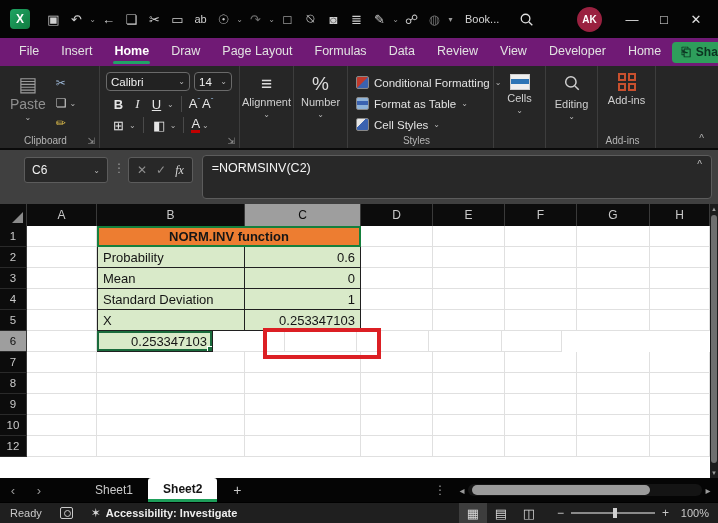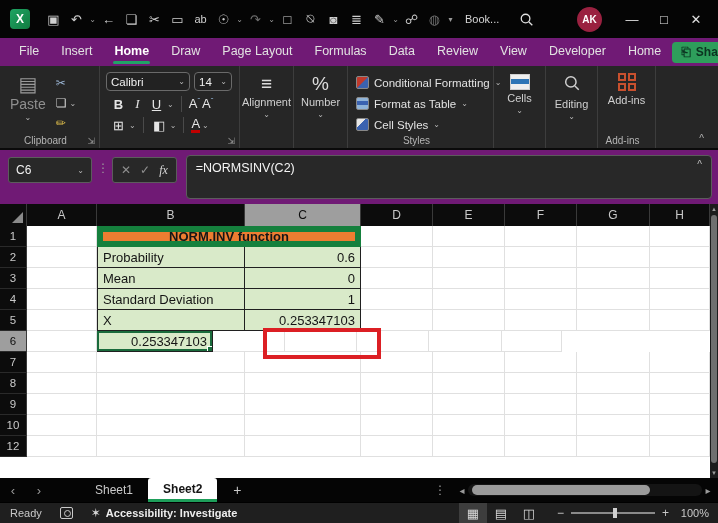--- a/index.html
+++ b/index.html
@@ -74,21 +74,21 @@
   .ico-cs { background:linear-gradient(135deg,#e8e8e8 40%,#3a62b0 40%); border:1px solid #888; }
 
   .g-cells, .g-editing { width:52px; display:flex; flex-direction:column; align-items:center; padding-top:8px; gap:2px; }
   .ico-cells { width:20px; height:16px; border:1px solid #cfcfcf; background:linear-gradient(#efefef 31%,#2e75b6 31% 66%,#efefef 66%); }
   .g-addins { width:58px; display:flex; flex-direction:column; align-items:center; padding-top:7px; gap:3px; }
   .ico-addins { display:grid; grid-template-columns:8px 8px; grid-template-rows:8px 8px; gap:2px; }
   .ico-addins i { border:2px solid #C8502E; display:block; }
   .ribbon-collapse { position:absolute; right:14px; bottom:4px; font-size:10px; color:#b5b5b5; }
 
   
-  .formula-row { height:54px; background:#701a75; display:flex; padding:5px 6px 5px 8px; }
+  .formula-row { height:54px; background:#404040; display:flex; padding:5px 6px 5px 24px; }
   .name-box { width:84px; height:26px; margin-top:2px; background:#282828; border:1px solid #5c5c5c; border-radius:3px;
               display:flex; align-items:center; justify-content:space-between; padding:0 7px; font-size:12px; color:#f0f0f0; }
   .fb-dots { color:#9a9a9a; font-size:12px; margin:6px 3px 0 5px; }
   .fx-group { height:26px; margin-top:2px; background:#282828; border:1px solid #5c5c5c; border-radius:3px; display:flex;
               align-items:center; gap:9px; padding:0 8px; font-size:12px; color:#8f8f8f; }
   .fx-group .fx { font-style:italic; font-family:"Liberation Serif", serif; color:#d8d8d8; }
   .formula-box { flex:1; margin-left:9px; background:#282828; border:1px solid #5c5c5c; border-radius:4px; position:relative;
                  font-size:12.5px; color:#f4f4f4; padding:5px 20px 0 9px; }
   .formula-collapse { position:absolute; top:3px; right:9px; font-size:10px; color:#c0c0c0; }
 
@@ -99,21 +99,21 @@
   .corner::after { content:""; position:absolute; right:3px; bottom:3px; border-left:11px solid transparent; border-bottom:11px solid #8a8a8a; }
   .col-h { border-right:1px solid #3a3a3a; color:#c9c9c9; font-size:12px; display:flex; align-items:center; justify-content:center; }
   .col-h.sel, .row-h.sel { background:#9e9e9e; color:#0d0d0d; }
   .w-a{width:70px} .w-b{width:148px} .w-c{width:116px} .w-bc{width:264px}
   .w-d{width:72px} .w-e{width:72px} .w-f{width:72px} .w-g{width:73px} .w-h{width:60px}
   .grow { display:flex; height:21px; }
   .row-h { width:27px; background:#0c0c0c; border-right:1px solid #3a3a3a; border-bottom:1px solid #2a2a2a; color:#c9c9c9;
            font-size:11.5px; display:flex; align-items:center; justify-content:center; }
   .cell { border-right:1px solid #e0e0e0; border-bottom:1px solid #e0e0e0; background:#fff; font-size:13px; color:#141414;
           display:flex; align-items:center; padding:0 5px; overflow:hidden; }
-  .tc-title { background:#ED7D31; border:6px solid #15803d; justify-content:center; font-weight:bold; color:#161616;text-align:right; }
+  .tc-title { background:#ED7D31; border:2px solid #15803d; justify-content:center; font-weight:bold; color:#161616;text-align:right; }
   .tc-label { background:#D9EAC9; border-left:1px solid #202020; border-right:1px solid #202020; border-bottom:1px solid #202020; }
   .tc-value { background:#D9EAC9; border-right:1px solid #202020; border-bottom:1px solid #202020; justify-content:flex-end; }
   .active-cell { box-shadow:inset 0 0 0 2px #1a6b3c; position:relative; }
   .active-cell::after { content:""; position:absolute; right:-2px; bottom:-2px; width:5px; height:5px; background:#1a6b3c; border:1px solid #fff; }
   .red-annot { position:absolute; left:263px; top:124px; width:118px; height:31px; border:4px solid #DC1F24; z-index:6; pointer-events:none; }
   .vscroll { position:absolute; right:0; top:0; width:8px; height:274px; background:#1c1c1c; z-index:4; }
   .vs-arrow { width:8px; height:10px; font-size:6px; color:#9a9a9a; display:flex; align-items:center; justify-content:center; }
   .vs-thumb { position:absolute; top:11px; left:1px; width:6px; height:248px; background:#6f6f6f; border-radius:3px; }
   .vs-arrow.down { position:absolute; bottom:0; }
 

